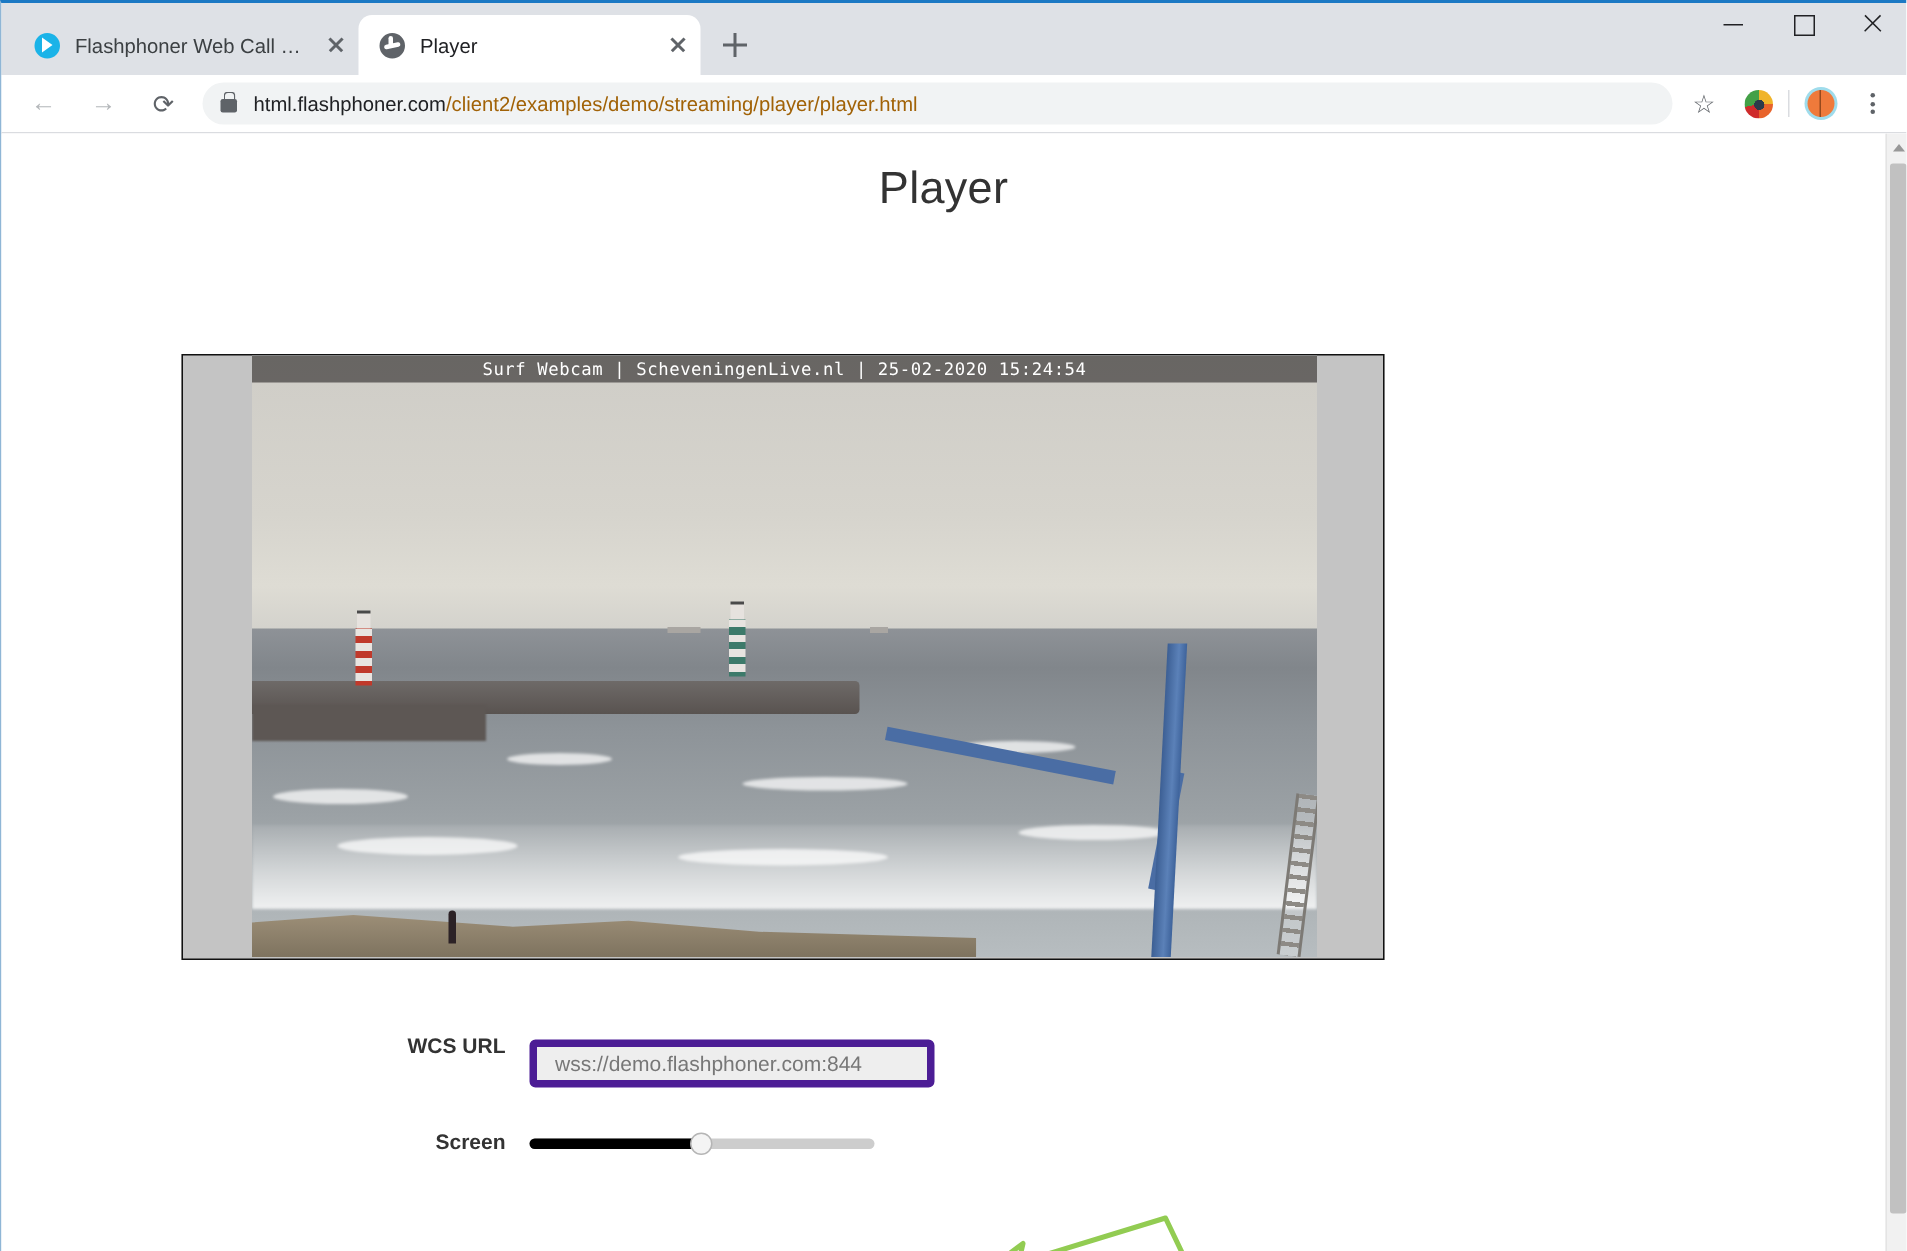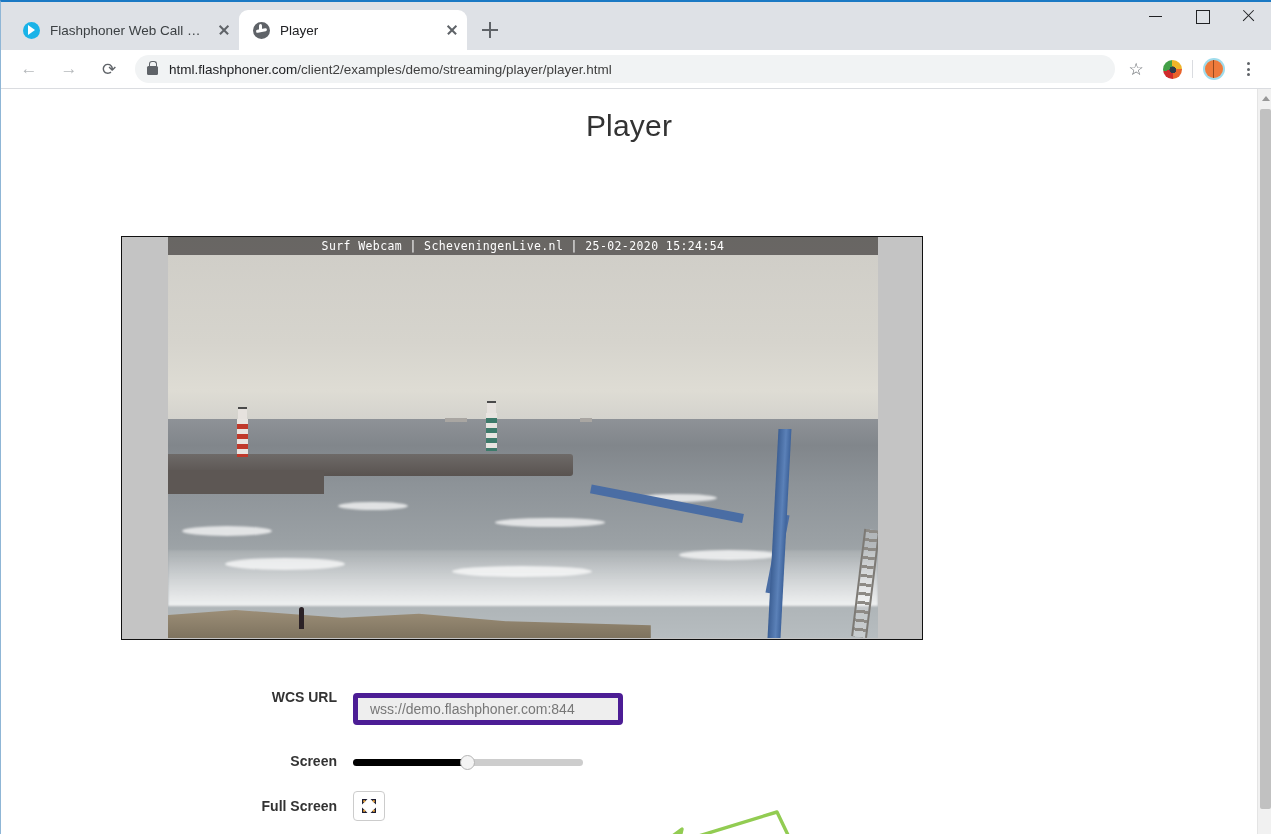--- a/index.html
+++ b/index.html
@@ -192,21 +192,21 @@
   .lock:before {
     content: "";
     position: absolute;
     left: 2.4px; top: -5px;
     width: 6px; height: 6px;
     border: 1.6px solid #5f6368;
     border-bottom: none;
     border-radius: 3px 3px 0 0;
   }
   .url-host { color: #202124; }
-  .url-path { color: #404040; }
+  .url-path { color: #a16207; }
 
   .star {
     width: 26px; height: 26px;
     position: relative;
     flex: 0 0 auto;
     color: #5f6368;
     font-size: 17px;
     display: flex; align-items: center; justify-content: center;
     margin-right: 4px;
   }
@@ -652,37 +652,20 @@
           <div class="form-label">Screen</div>
           <div class="form-field">
             <div class="slider">
               <div class="slider-track"></div>
               <div class="slider-fill"></div>
               <div class="slider-handle"></div>
             </div>
           </div>
         </div>
 
-        <div class="form-row">
-          <div class="form-label">Full Screen</div>
-          <div class="form-field">
-            <div class="fs-button">
-              <svg width="16" height="16" viewBox="0 0 16 16">
-                <path d="M1 1 L6.5 1 L1 6.5 Z" fill="#1a1a2e"></path>
-                <path d="M15 1 L9.5 1 L15 6.5 Z" fill="#1a1a2e"></path>
-                <path d="M1 15 L6.5 15 L1 9.5 Z" fill="#1a1a2e"></path>
-                <path d="M15 15 L9.5 15 L15 9.5 Z" fill="#1a1a2e"></path>
-                <rect x="2.2" y="2.2" width="2" height="2" fill="#e8a33d"></rect>
-                <rect x="11.8" y="2.2" width="2" height="2" fill="#e8a33d"></rect>
-                <rect x="2.2" y="11.8" width="2" height="2" fill="#e8a33d"></rect>
-                <rect x="11.8" y="11.8" width="2" height="2" fill="#e8a33d"></rect>
-              </svg>
-            </div>
-          </div>
-        </div>
       </div>
 
       <svg class="arrow-anno" viewBox="0 0 190 86">
         <polygon points="2,78 77,22 74,35 172,5 183,28 90,56 95,67" fill="none" stroke="#92cc52" stroke-width="3.4" stroke-linejoin="round" stroke-linecap="round"></polygon>
       </svg>
 
     </div>
 
     <div class="scrollbar" style="top:0;">
       <div class="sb-up"></div>

